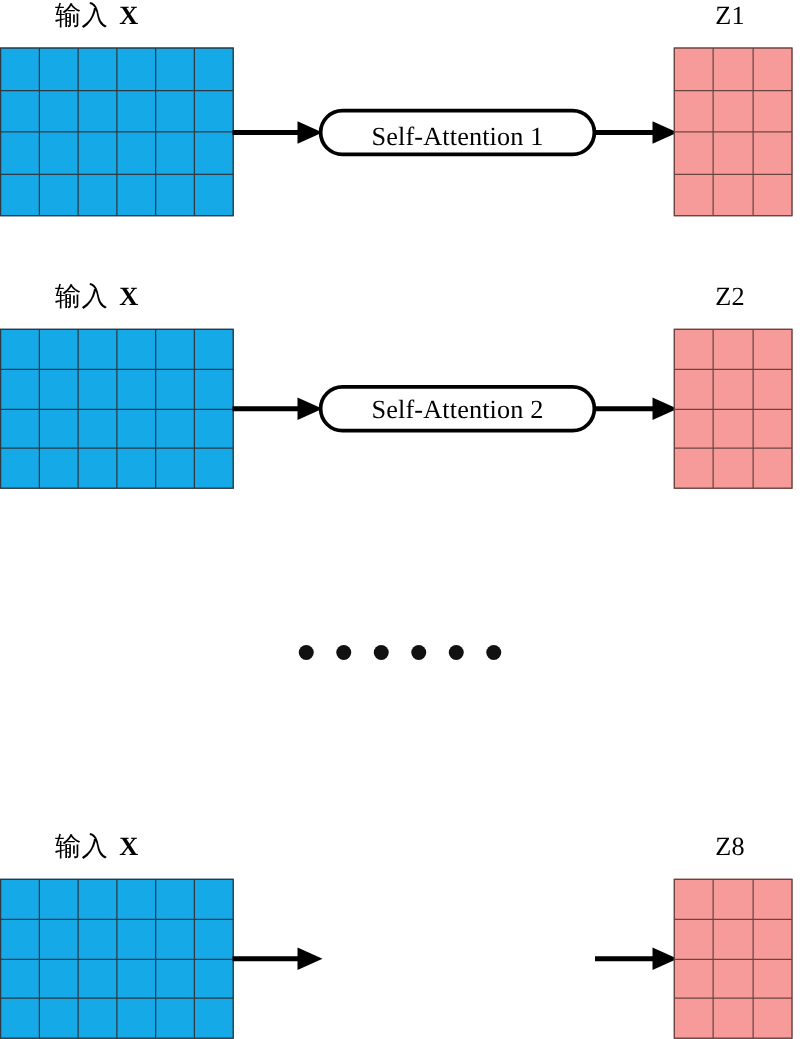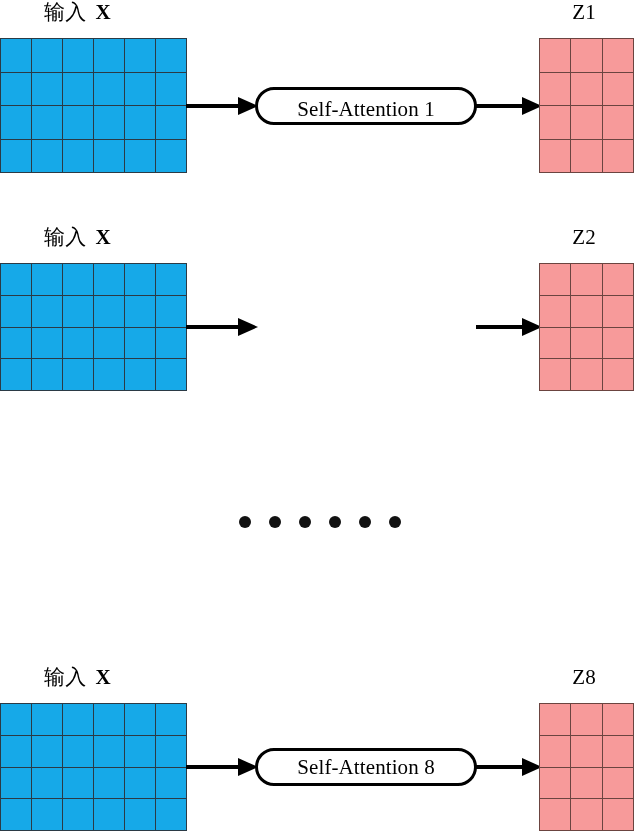--- a/index.html
+++ b/index.html
@@ -260,20 +260,23 @@
         <div class="cell"></div>
     </div>
 
     <div class="arrow arrow-left">
       <svg width="72" height="22" viewBox="0 0 72 22" aria-hidden="true">
         <line x1="0" y1="11" x2="56" y2="11" stroke="#000" stroke-width="4"></line>
         <polygon points="52,2 72,11 52,20" fill="#000"></polygon>
       </svg>
     </div>
 
+    <div class="node">
+      <span>Self-Attention 2</span>
+    </div>
 
     <div class="arrow arrow-right">
       <svg width="66" height="22" viewBox="0 0 66 22" aria-hidden="true">
         <line x1="0" y1="11" x2="50" y2="11" stroke="#000" stroke-width="4"></line>
         <polygon points="46,2 66,11 46,20" fill="#000"></polygon>
       </svg>
     </div>
 
     <div class="grid grid-output pink">
       <div class="cell"></div>
@@ -335,23 +338,20 @@
         <div class="cell"></div>
     </div>
 
     <div class="arrow arrow-left">
       <svg width="72" height="22" viewBox="0 0 72 22" aria-hidden="true">
         <line x1="0" y1="11" x2="56" y2="11" stroke="#000" stroke-width="4"></line>
         <polygon points="52,2 72,11 52,20" fill="#000"></polygon>
       </svg>
     </div>
 
-    <div class="node">
-      <span>Self-Attention 8</span>
-    </div>
 
     <div class="arrow arrow-right">
       <svg width="66" height="22" viewBox="0 0 66 22" aria-hidden="true">
         <line x1="0" y1="11" x2="50" y2="11" stroke="#000" stroke-width="4"></line>
         <polygon points="46,2 66,11 46,20" fill="#000"></polygon>
       </svg>
     </div>
 
     <div class="grid grid-output pink">
       <div class="cell"></div>

